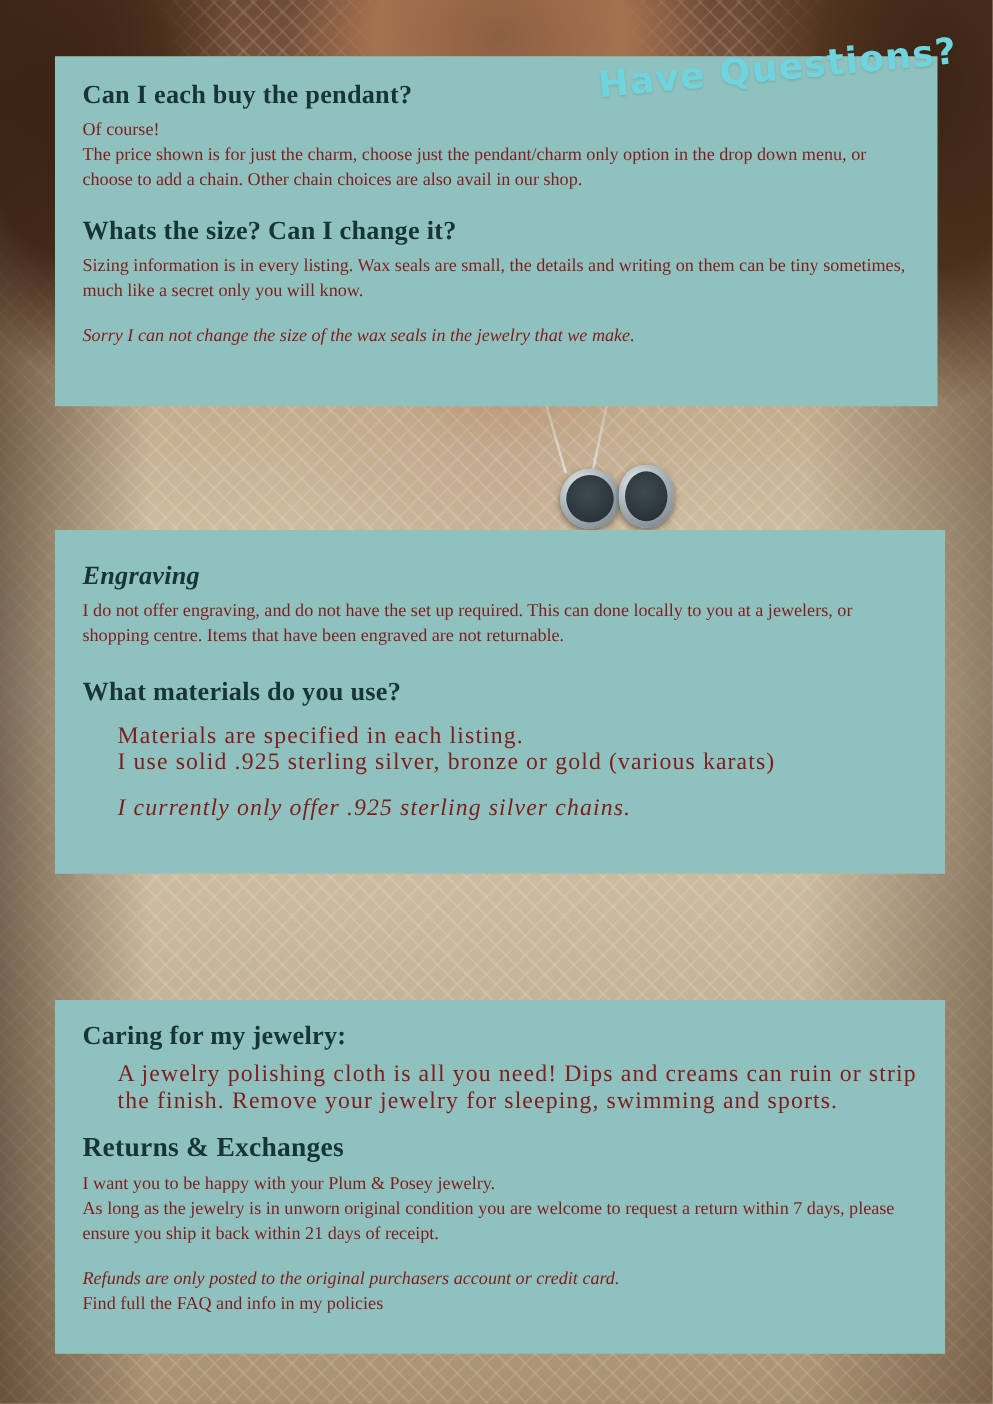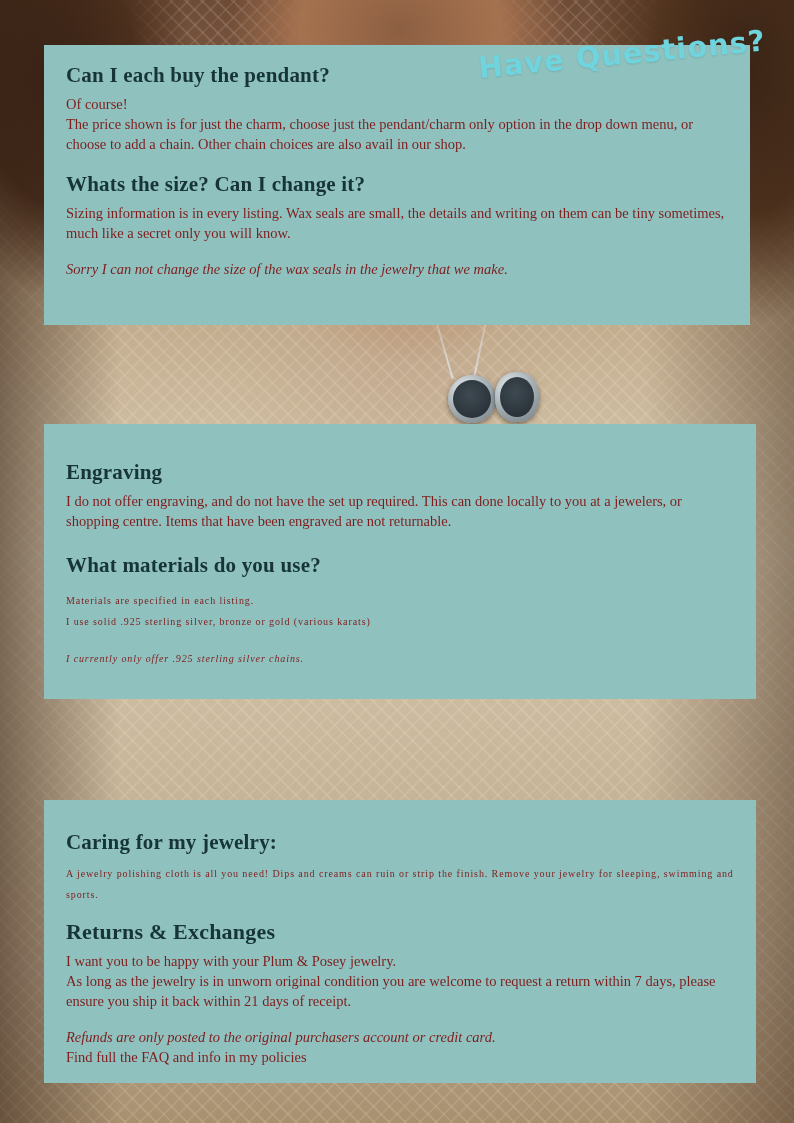--- a/index.html
+++ b/index.html
@@ -100,41 +100,42 @@
 
   
   .panel {
     position: absolute;
     background: #8fc2bf;
     color: #1d3a3d;
     box-sizing: border-box;
   }
   #panel-1 { left: 44px; top: 45px;  width: 706px; height: 280px; padding: 18px 22px 0 22px; }
   #panel-2 { left: 44px; top: 424px; width: 712px; height: 275px; padding: 14px 22px 0 22px; }
-  #panel-3 { left: 44px; top: 800px; width: 712px; height: 283px; padding: 20px 22px 0 22px; }
+  #panel-3 { left: 44px; top: 800px; width: 712px; height: 283px; padding: 6px 22px 0 22px; }
 
   h2.q {
     margin: 0 0 6px 0;
     font-family: "Liberation Serif", serif;
     font-weight: 700;
     font-size: 21px;
     color: #173437;
     letter-spacing: 0.2px;
   }
   .block { margin-bottom: 14px; }
   p.a {
     margin: 0;
     font-size: 14.5px;
     line-height: 20px;
     color: #7f1d1d;
   }
   p.a.spaced {
-    font-size: 10px;
+    font-size: 19px;
     line-height: 21px;
     letter-spacing: 0.9px;
+    margin-left: 28px;
   }
   p.gap { margin-top: 16px; font-style: italic; }
 
   .headline {
     position: absolute;
     left: 478px; top: 38px;
     width: 270px;
     font-family: "DejaVu Sans", sans-serif;
     font-size: 29px;
     font-weight: 700;
@@ -181,21 +182,21 @@
       <h2 class="q" style="margin-top:18px;">Whats the size? Can I change it?</h2>
       <p class="a">Sizing information is in every listing. Wax seals are small, the details and writing on them can be tiny sometimes, much like a secret only you will know.</p>
       <p class="a gap">Sorry I can not change the size of the wax seals in the jewelry that we make.</p>
     </div>
   </div>
 
   <div class="headline">Have Questions?</div>
 
   <div class="panel" id="panel-2">
     <div class="block">
-      <h2 class="q" style="margin-top:22px;">Engraving</h2>
+      <h2 class="q" style="margin-top:10px;font-style:italic;">Engraving</h2>
       <p class="a">I do not offer engraving, and do not have the set up required.  This can done locally to you at a jewelers, or shopping centre.  Items that have been engraved are not returnable.</p>
     </div>
     <div class="block">
       <h2 class="q" style="margin-top:22px;">What materials do you use?</h2>
       <p class="a spaced" style="margin-top:12px;">Materials are specified in each listing.</p>
       <p class="a spaced">I use solid .925 sterling silver, bronze or gold (various karats)</p>
       <p class="a spaced gap">I currently only offer .925 sterling silver chains.</p>
     </div>
   </div>
 

